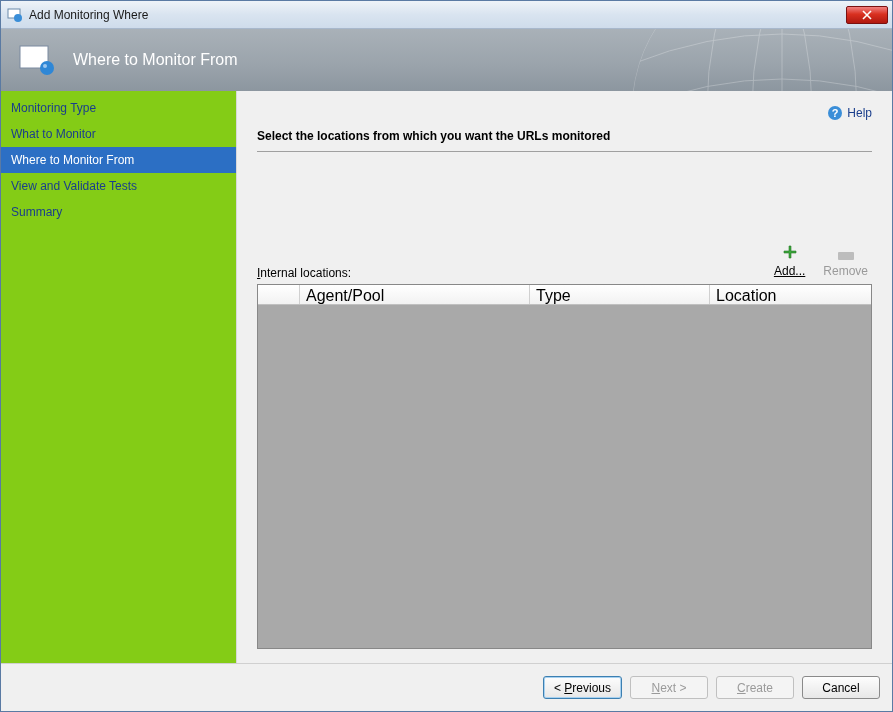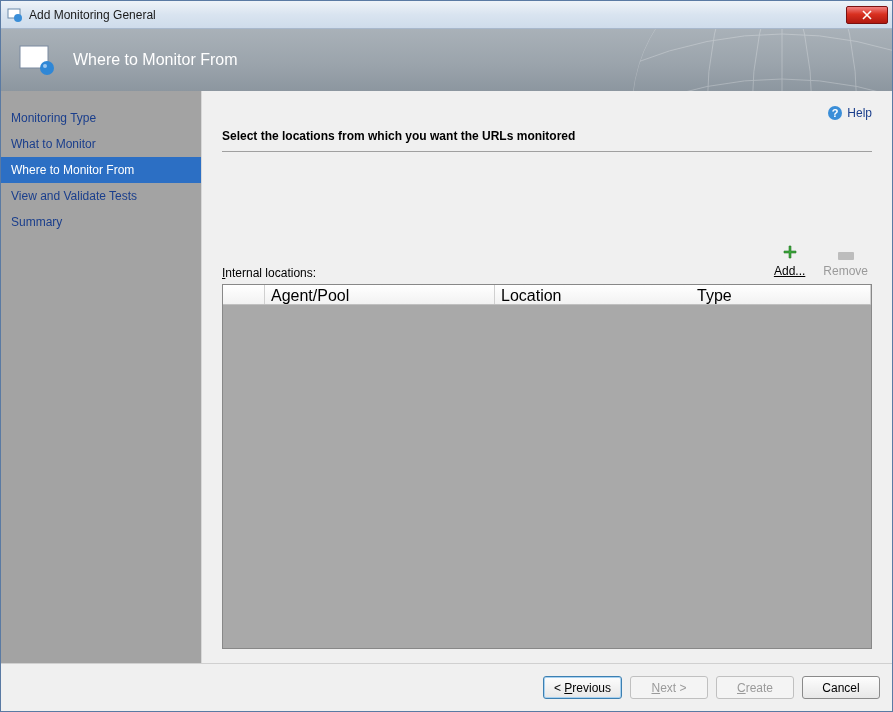--- a/index.html
+++ b/index.html
@@ -82,24 +82,24 @@
       font-size: 16px;
       font-weight: 400;
     }
 
     .body-area {
       flex: 1;
       display: flex;
       min-height: 0;
     }
     .sidebar {
-      width: 201px;
-      background: #a3a3a3;
+      width: 236px;
+      background: #84cc16;
       border-right: 1px solid #d8d8d8;
-      padding-top: 14px;
+      padding-top: 4px;
     }
     .sidebar-item {
       padding: 6px 10px 6px 10px;
       color: #1a3e8c;
       cursor: pointer;
       font-size: 12px;
     }
     .sidebar-item.selected {
       background: #2c6fc4;
       color: #ffffff;
@@ -231,21 +231,21 @@
 
 <div class="window">
 
   <div class="titlebar">
     <span class="titlebar-icon">
       <svg viewBox="0 0 16 16">
         <rect x="1" y="2" width="12" height="9" fill="#ffffff" stroke="#6a8aaa" stroke-width="1"></rect>
         <circle cx="11" cy="11" r="4" fill="#3a8ed8"></circle>
       </svg>
     </span>
-    <span class="titlebar-title">Add Monitoring General</span>
+    <span class="titlebar-title">Add Monitoring Where</span>
     <div class="titlebar-close">
       <svg viewBox="0 0 10 10">
           <path d="M1 1 L9 9 M9 1 L1 9" stroke="#fff" stroke-width="1.6"></path>
         </svg>
     </div>
   </div>
 
   <div class="banner">
     <svg class="banner-globe" viewBox="0 0 200 200">
       <defs>
@@ -314,22 +314,22 @@
         <div class="toolbar-btn disabled" style="margin-left:10px;">
           <span class="remove-icon"></span>
           <span class="txt">Remove</span>
         </div>
       </div>
 
       <div class="table-wrap">
         <div class="table-header">
           <div class="th col0"></div>
           <div class="th col1">Agent/Pool</div>
+          <div class="th col2">Type</div>
           <div class="th col3">Location</div>
-          <div class="th col2">Type</div>
         </div>
         <div class="table-body"></div>
       </div>
     </div>
   </div>
 
   <div class="footer">
     <div class="btn primary">
       <span><span>&lt; </span><span class="u">P</span><span>revious</span></span>
     </div>

